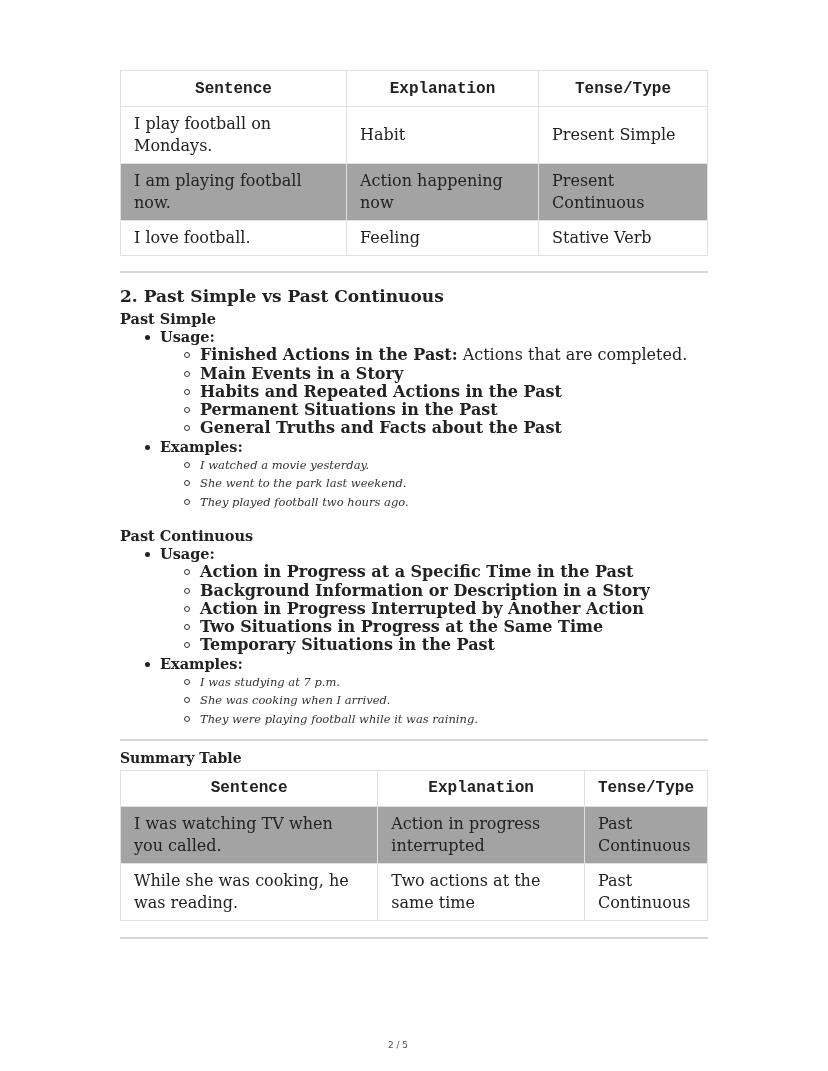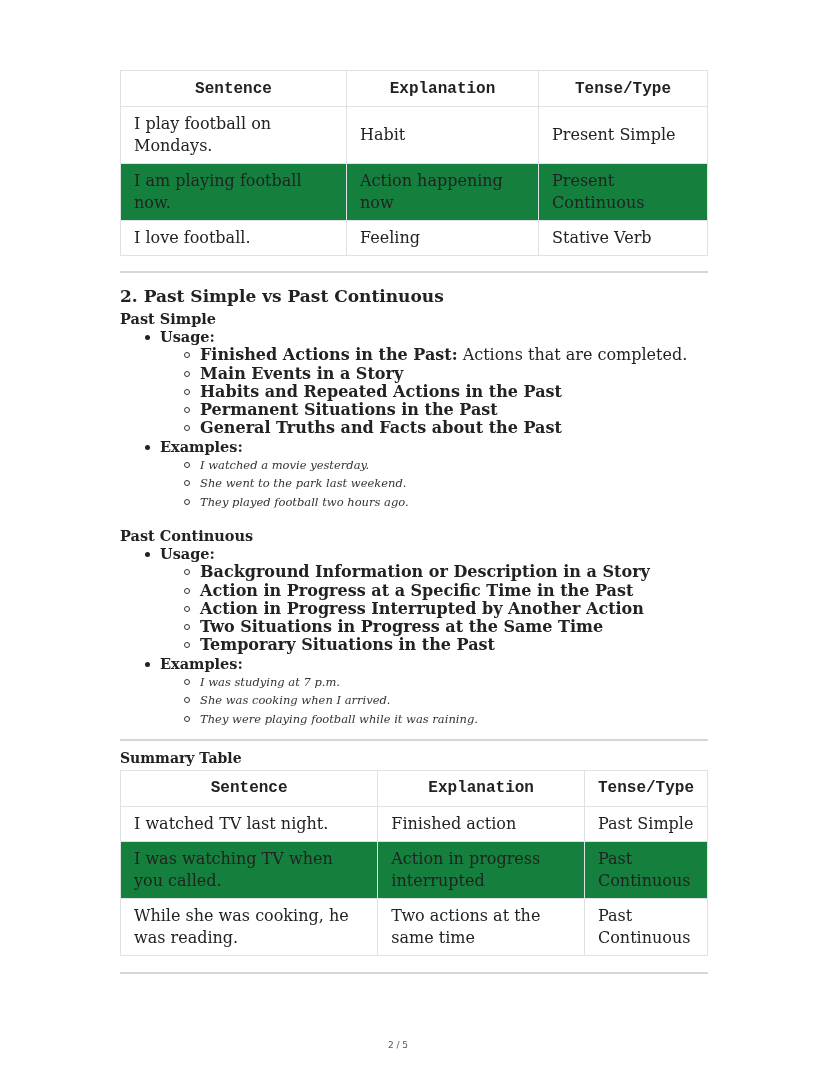--- a/index.html
+++ b/index.html
@@ -5,21 +5,21 @@
   html, body { margin: 0; padding: 0; background: #ffffff; }
   body {
     width: 828px; height: 1071px; position: relative; overflow: hidden;
     font-family: "DejaVu Serif", "Liberation Serif", serif;
     color: #222;
   }
   .content { position: absolute; left: 120px; top: 70px; width: 588px; }
   table { border-collapse: collapse; width: 100%; font-size: 16px; }
   th, td { border: 1px solid #dfe2e5; padding: 6px 13px; text-align: left; vertical-align: middle; line-height: 22px; }
   th { text-align: center; font-weight: bold; height: 23px; font-family: Liberation Mono, monospace; }
-  tr.shaded td { background: #15803d; margin-left: 8px; }
+  tr.shaded td { background: #a3a3a3; margin-left: 8px; }
   .t1 col.c1 { width: 226px; } .t1 col.c2 { width: 192px; }
   .t2 col.c1 { width: 258px; } .t2 col.c2 { width: 207px; }
   hr { border: none; border-top: 2px solid #d6d6d6; margin: 0; }
   h2 { font-size: 17px; margin: 0; font-weight: bold; line-height: 22px; }
   h4 { font-size: 14.5px; margin: 0; font-weight: bold; line-height: 18px; }
   ul { margin: 0; padding: 0; list-style: none; }
   .l1 > li { position: relative; padding-left: 40px; font-size: 14.5px; line-height: 18.3px; font-weight: bold; }
   .l1 > li::before { content: ""; position: absolute; left: 25px; top: 7px; width: 5px; height: 5px; border-radius: 50%; background: #222; }
   .l2 { margin-left: 0; }
   .l2 > li { position: relative; padding-left: 40px; font-size: 16px; line-height: 18.3px; }
@@ -87,22 +87,22 @@
         <li>They played football two hours ago.</li>
       </ul>
     </li>
   </ul>
 
   <h4 style="margin-top:16px">Past Continuous</h4>
   <ul class="l1">
     <li>
       <span>Usage:</span>
       <ul class="l2 usage">
+        <li>Action in Progress at a Specific Time in the Past</li>
         <li>Background Information or Description in a Story</li>
-        <li>Action in Progress at a Specific Time in the Past</li>
         <li>Action in Progress Interrupted by Another Action</li>
         <li>Two Situations in Progress at the Same Time</li>
         <li>Temporary Situations in the Past</li>
       </ul>
     </li>
     <li>
       <span>Examples:</span>
       <ul class="l2 examples">
         <li>I was studying at 7 p.m.</li>
         <li>She was cooking when I arrived.</li>
@@ -119,25 +119,20 @@
         <col class="c1">
         <col class="c2">
         <col class="c3">
       </colgroup>
     <tbody>
         <tr>
       <th>Sentence</th>
       <th>Explanation</th>
       <th>Tense/Type</th>
     </tr>
-    <tr>
-      <td style="height:22px">I watched TV last night.</td>
-      <td>Finished action</td>
-      <td>Past Simple</td>
-    </tr>
     <tr class="shaded">
       <td style="height:44px">I was watching TV when you called.</td>
       <td>Action in progress interrupted</td>
       <td>Past Continuous</td>
     </tr>
     <tr>
       <td style="height:44px">While she was cooking, he was reading.</td>
       <td>Two actions at the same time</td>
       <td>Past Continuous</td>
     </tr>

